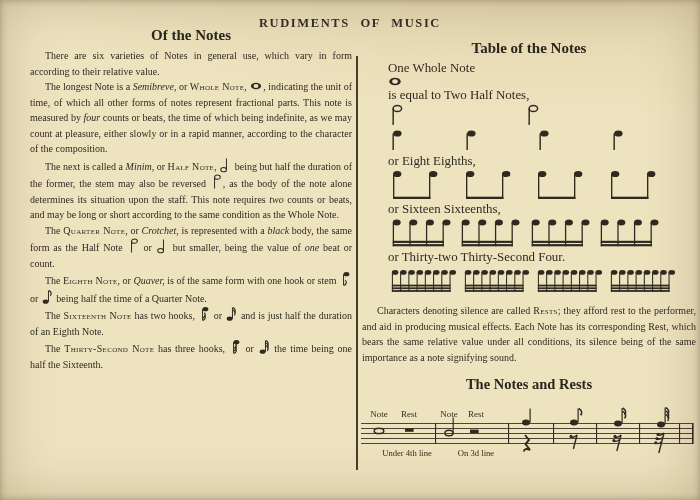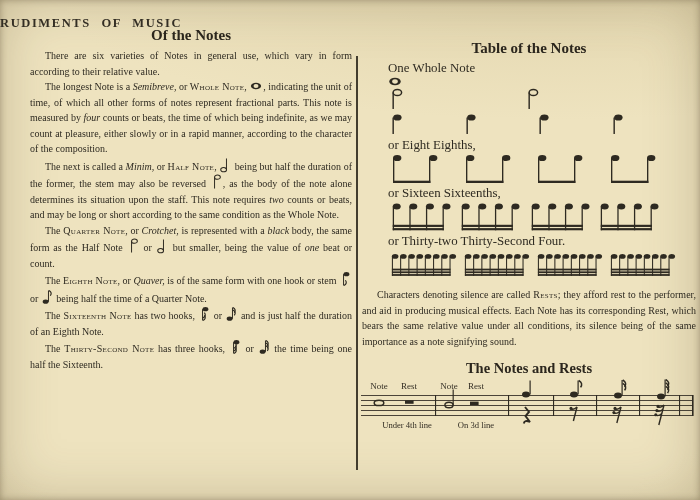--- a/index.html
+++ b/index.html
@@ -3,35 +3,35 @@
 <meta charset="utf-8">
 <style>
   html,body{margin:0;padding:0;}
   body{width:700px;height:500px;overflow:hidden;position:relative;
        font-family:"Liberation Serif", serif;color:#2e2a21;}
   .page{position:absolute;inset:0;
     background:
       radial-gradient(ellipse 120% 40% at 80% 0%, rgba(210,195,150,.35), rgba(0,0,0,0) 60%),
       radial-gradient(ellipse 135% 125% at 48% 45%, #eee3bf 52%, #e9ddb6 72%, #dccfa7 90%, #c2b48b 100%);
     box-shadow: inset 0 0 55px rgba(92,76,40,.28), inset 0 0 7px rgba(60,48,25,.38);}
-  .header{position:absolute;top:16px;left:0;width:100%;text-align:left;
+  .header{position:absolute;top:16px;left:0;width:100%;text-align:center;
     font-size:12.5px;font-weight:bold;letter-spacing:1.6px;word-spacing:6px;color:#332e24;}
   .divider{position:absolute;left:356px;top:56px;width:1.5px;height:414px;background:#433d2e;}
   .col-left{position:absolute;left:30px;top:27px;width:322px;}
   .col-right{position:absolute;left:362px;top:40px;width:334px;}
   .coltitle{font-size:15px;font-weight:bold;text-align:center;margin:0 0 4px 0;color:#2b261d;}
   p.body{font-size:10px;line-height:15.5px;text-align:justify;text-indent:15px;margin:0;}
   .sc{font-variant:small-caps;letter-spacing:.3px;}
   .nsym svg{vertical-align:-3px;margin:0 1px;}
   .wsym svg{vertical-align:0px;margin:0 1px;}
   #table-rows{padding-left:26px;margin-top:2px;font-family:Liberation Serif, serif;}
   .trow-label{font-size:12.9px;line-height:15px;white-space:nowrap;}
   .trow-notes{display:flex;justify-content:space-between;align-items:flex-start;margin:1px 0 2px 0;}
   #rests-para{margin-top:7px;}
-  .section-title{font-size:14.5px;font-weight:bold;text-align:center;margin:11px 0 2px 0;color:#2b261d;}
+  .section-title{font-size:14.5px;font-weight:bold;text-align:center;margin:11px 0 14px 0;color:#2b261d;}
   #staff-wrap{margin-left:-3px;}
 </style>
 </head>
 <body>
 
 <div class="page">
   <div class="header">RUDIMENTS OF MUSIC</div>
   <div class="divider"></div>
 
   <div class="col-left">
@@ -95,20 +95,21 @@
   <div class="col-right">
     <h2 class="coltitle">Table of the Notes</h2>
     <div id="table-rows">
         <div class="trow-label">One Whole Note</div>
         <div class="trow-notes" style="width: 16px;">
           <svg width="14" height="9" viewBox="0 0 12 8">
       <ellipse cx="6" cy="4" rx="5.1" ry="3.3" fill="#2e2a21"></ellipse>
       <ellipse cx="6" cy="4" rx="2.5" ry="1.9" fill="#ece1bd"></ellipse>
           </svg>
         </div>
+        <div class="trow-label">is equal to Two Half Notes,</div>
         <div class="trow-notes" style="width: 152px;">
           <svg width="16" height="23" viewBox="0 0 14 19">
             <ellipse cx="8.2" cy="3.4" rx="3.7" ry="2.7" fill="none" stroke="#2e2a21" stroke-width="1.3"></ellipse>
             <rect x="3.9" y="3.4" width="1.25" height="14.4" fill="#2e2a21"></rect>
           </svg>
           <svg width="16" height="23" viewBox="0 0 14 19">
             <ellipse cx="8.2" cy="3.4" rx="3.7" ry="2.7" fill="none" stroke="#2e2a21" stroke-width="1.3"></ellipse>
             <rect x="3.9" y="3.4" width="1.25" height="14.4" fill="#2e2a21"></rect>
           </svg>
         </div>

